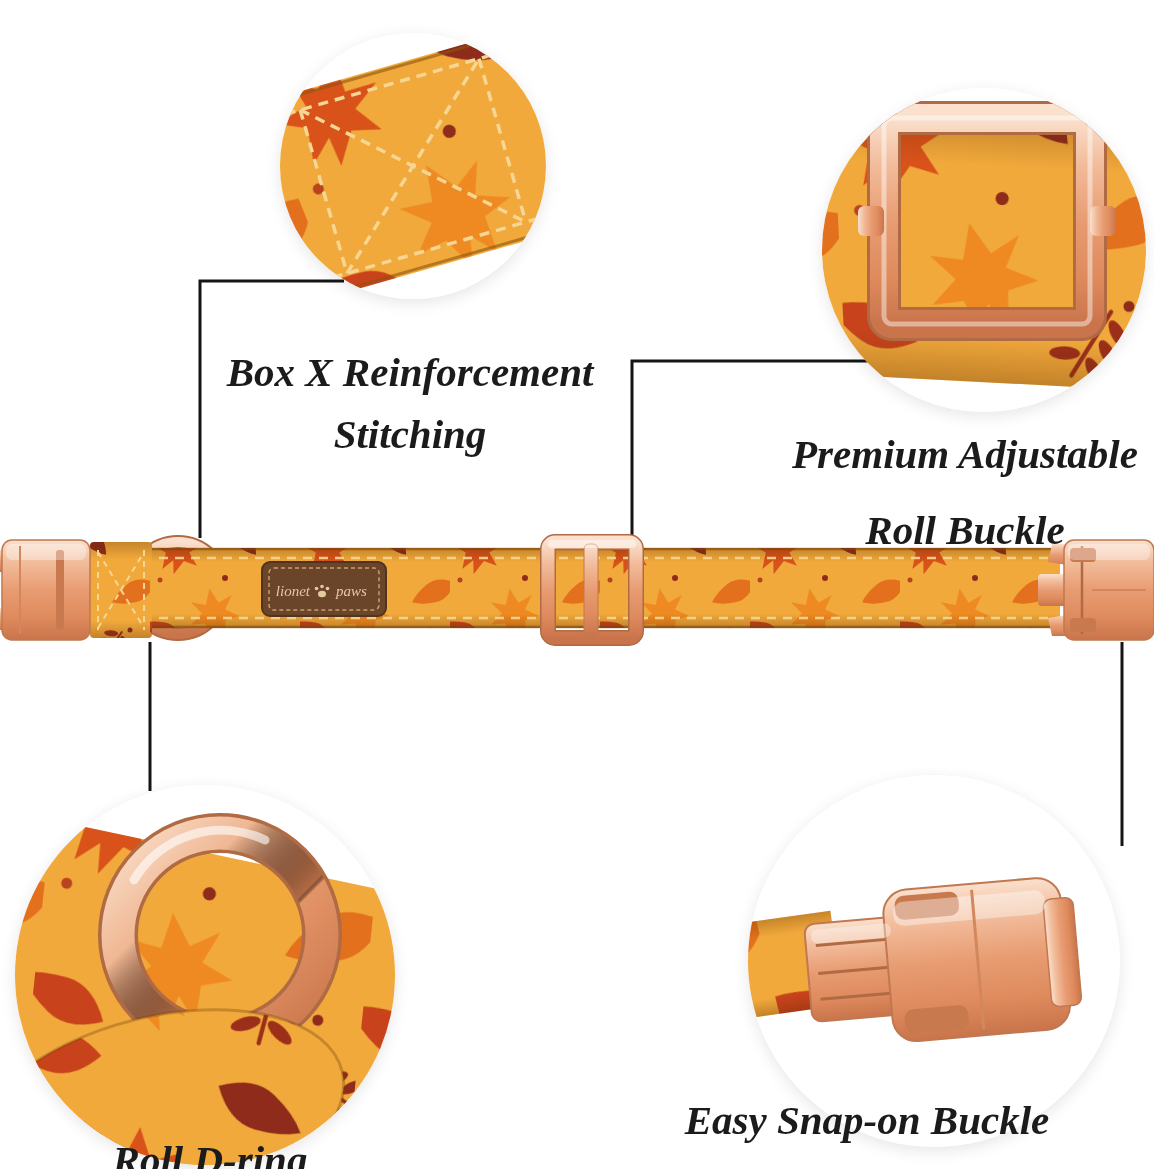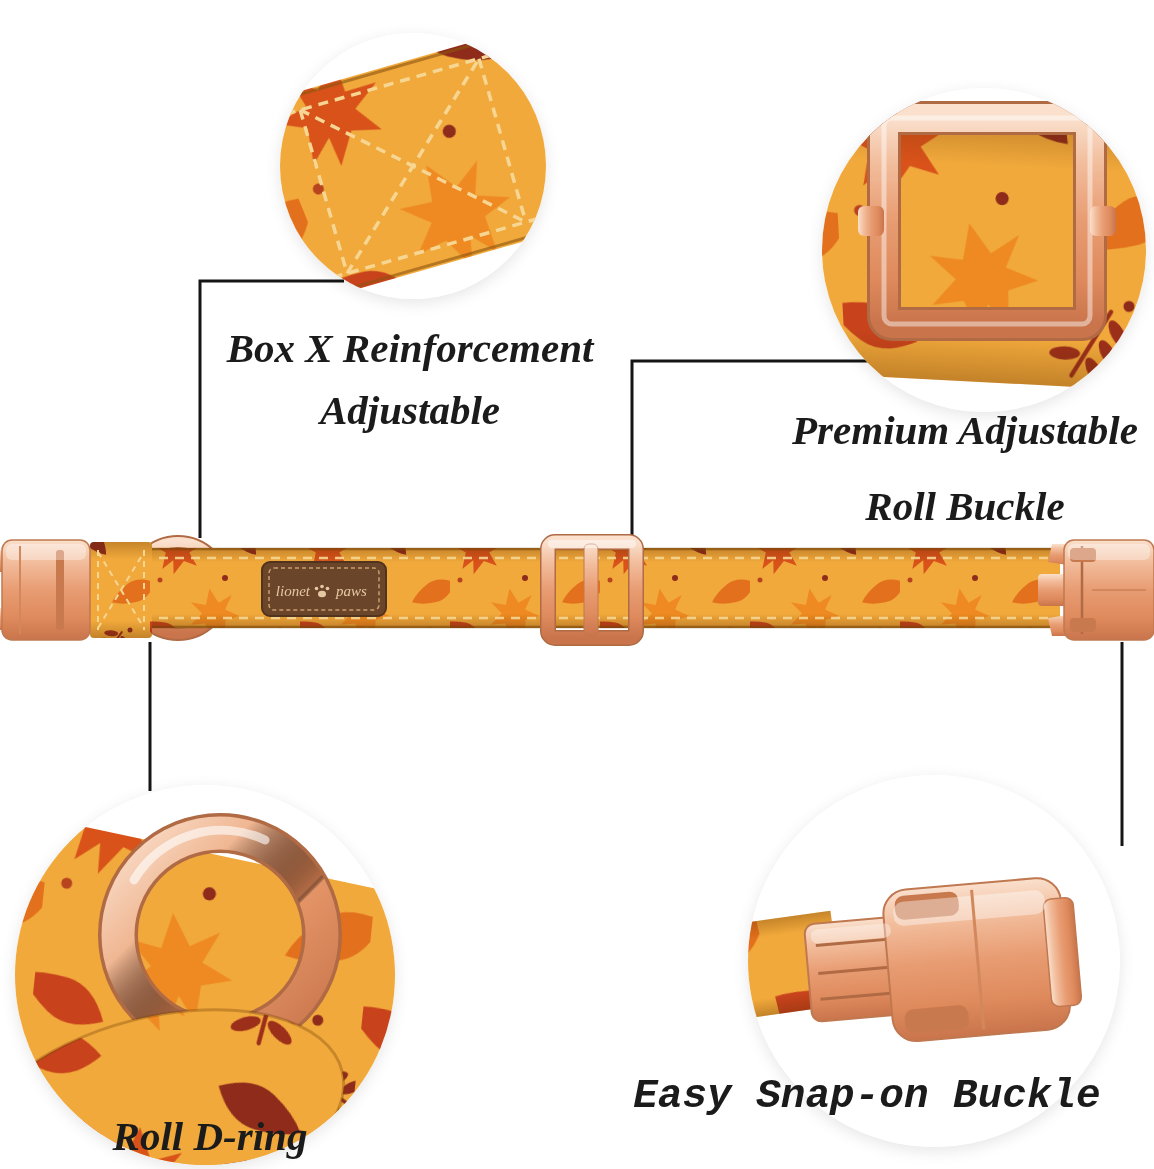--- a/index.html
+++ b/index.html
@@ -10,26 +10,26 @@
   .lines{position:absolute;left:0;top:0;pointer-events:none;}
   .callout{position:absolute;border-radius:50%;overflow:hidden;
            box-shadow:0 4px 16px rgba(0,0,0,0.10);}
   .callout svg{width:100%;height:100%;}
   .c1{left:280px;top:33px;width:266px;height:266px;}
   .c2{left:822px;top:88px;width:324px;height:324px;}
   .c3{left:15px;top:785px;width:380px;height:380px;}
   .c4{left:748px;top:775px;width:372px;height:372px;}
   .collar-svg{position:absolute;left:0;top:520px;}
   .feat-label{position:absolute;text-align:center;color:#1b1b1b;
-              font-style:italic;font-weight:600;font-size:41px;line-height:1.5;}
+              font-style:italic;font-weight:600;font-size:41px;line-height:1.5;margin-top:24px;}
   .l1{left:170px;top:318px;width:480px;}
   .l2{left:715px;top:400px;width:500px;}
   .l2 .line2{margin-top:14px;}
   .l3{left:10px;top:1106px;width:400px;}
-  .l4{left:612px;top:1066px;width:510px;font-family:Liberation Mono, monospace;}
+  .l4{left:612px;top:1066px;width:510px;}
 </style>
 </head>
 <body>
 
 <div id="stage">
 
   <svg class="defs-holder" aria-hidden="true">
     <defs>
       <path id="leafOval" d="M0 -21 Q12 -9 9 3 Q6 15 0 22 Q-6 15 -9 3 Q-12 -9 0 -21 Z"></path>
       <path id="leafMaple" d="M0 -20 L5 -8 L16 -12 L9 -2 L19 5 L8 6 L5 19 L0 9 L-5 19 L-8 6 L-19 5 L-9 -2 L-16 -12 L-5 -8 Z"></path>
@@ -239,21 +239,21 @@
       <line x1="1082" y1="26" x2="1082" y2="114" stroke="#B06A44" stroke-width="2.5"></line>
       <rect x="1070" y="28" width="26" height="14" rx="4" fill="#C9794E"></rect>
       <rect x="1070" y="98" width="26" height="14" rx="4" fill="#C9794E"></rect>
       <line x1="1092" y1="70" x2="1146" y2="70" stroke="#D2885C" stroke-width="2"></line>
       <rect x="1068" y="24" width="82" height="16" rx="6" fill="rgba(255,255,255,0.35)"></rect>
     </g>
   </svg>
 
   <div class="feat-label l1">
     <div class="line1">Box X Reinforcement</div>
-    <div class="line2">Adjustable</div>
+    <div class="line2">Stitching</div>
   </div>
 
   <div class="feat-label l2">
     <div class="line1">Premium Adjustable</div>
     <div class="line2">Roll Buckle</div>
   </div>
 
   <div class="feat-label l3">Roll D-ring</div>
 
   <div class="feat-label l4">Easy Snap-on Buckle</div>

